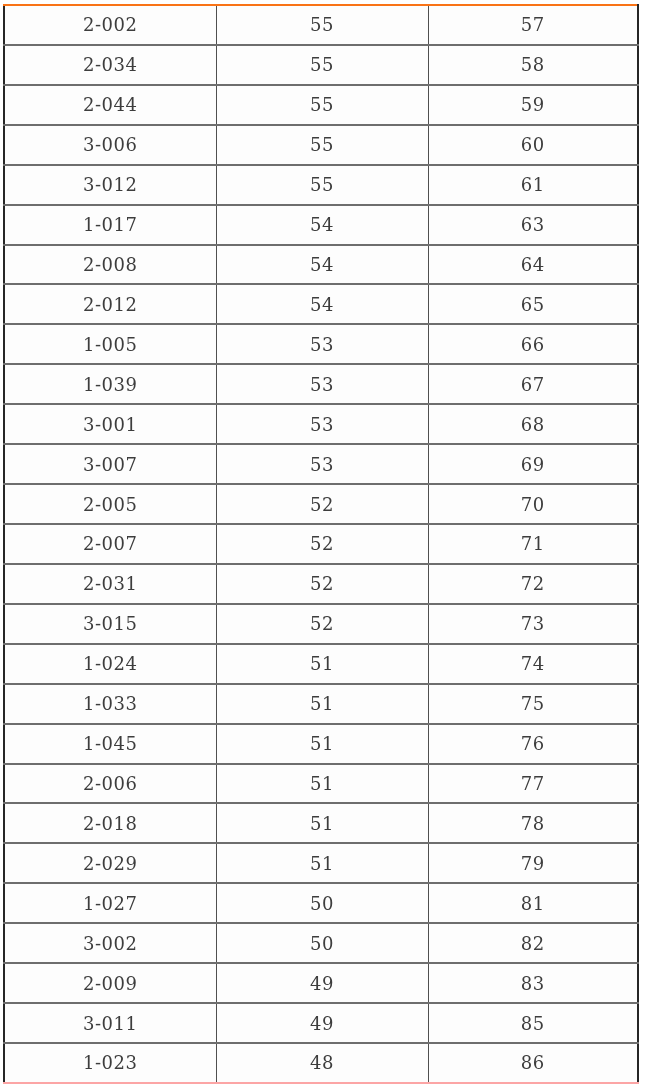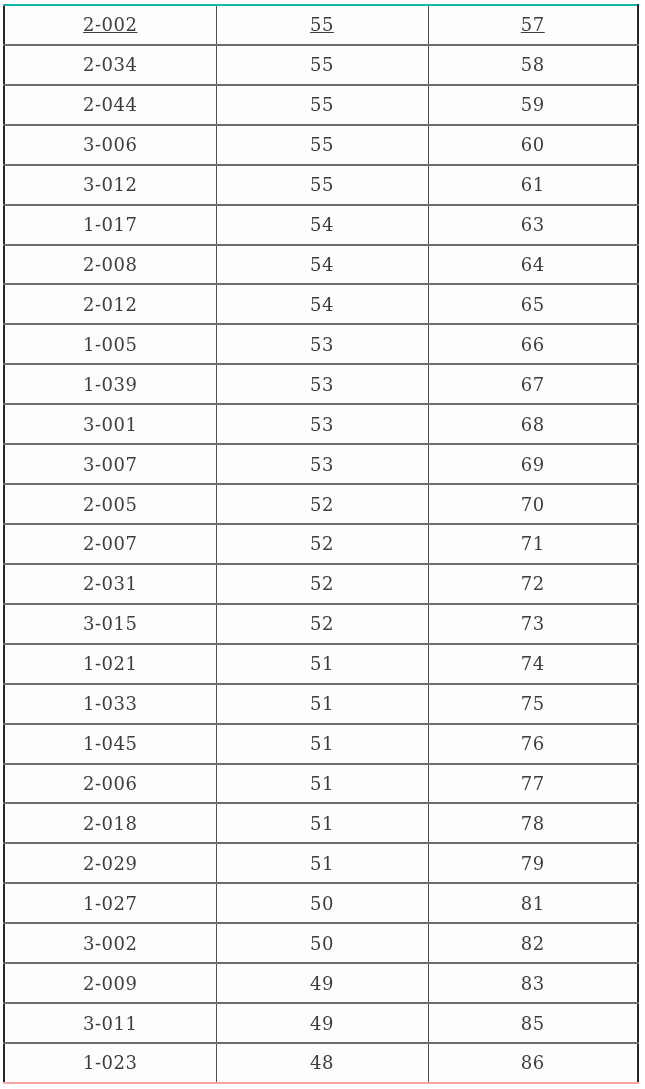--- a/index.html
+++ b/index.html
@@ -33,21 +33,21 @@
     vertical-align: middle;
     font-size: 18px;
     letter-spacing: 0.5px;
     color: #3d3d3d;
     padding: 0;
   }
   
   .score-table {
     border: 2px solid #262626;
   }
-  .score-table tr:first-child td { border-top: 2px solid #14b8a6; text-decoration: underline; }
+  .score-table tr:first-child td { border-top: 2px solid #f97316; }
   .score-table tr:last-child td { border-bottom: 2px solid #fca5a5; }
   .score-table td:first-child { border-left: 2px solid #262626; }
   .score-table td:last-child { border-right: 2px solid #262626; }
 
   .score-table col.c1 { width: 212px; }
   .score-table col.c2 { width: 212px; }
   .score-table col.c3 { width: 210px; }
 </style>
 </head>
 <body>
@@ -133,21 +133,21 @@
         <td>2-031</td>
         <td>52</td>
         <td>72</td>
       </tr>
       <tr>
         <td>3-015</td>
         <td>52</td>
         <td>73</td>
       </tr>
       <tr>
-        <td>1-021</td>
+        <td>1-024</td>
         <td>51</td>
         <td>74</td>
       </tr>
       <tr>
         <td>1-033</td>
         <td>51</td>
         <td>75</td>
       </tr>
       <tr>
         <td>1-045</td>

